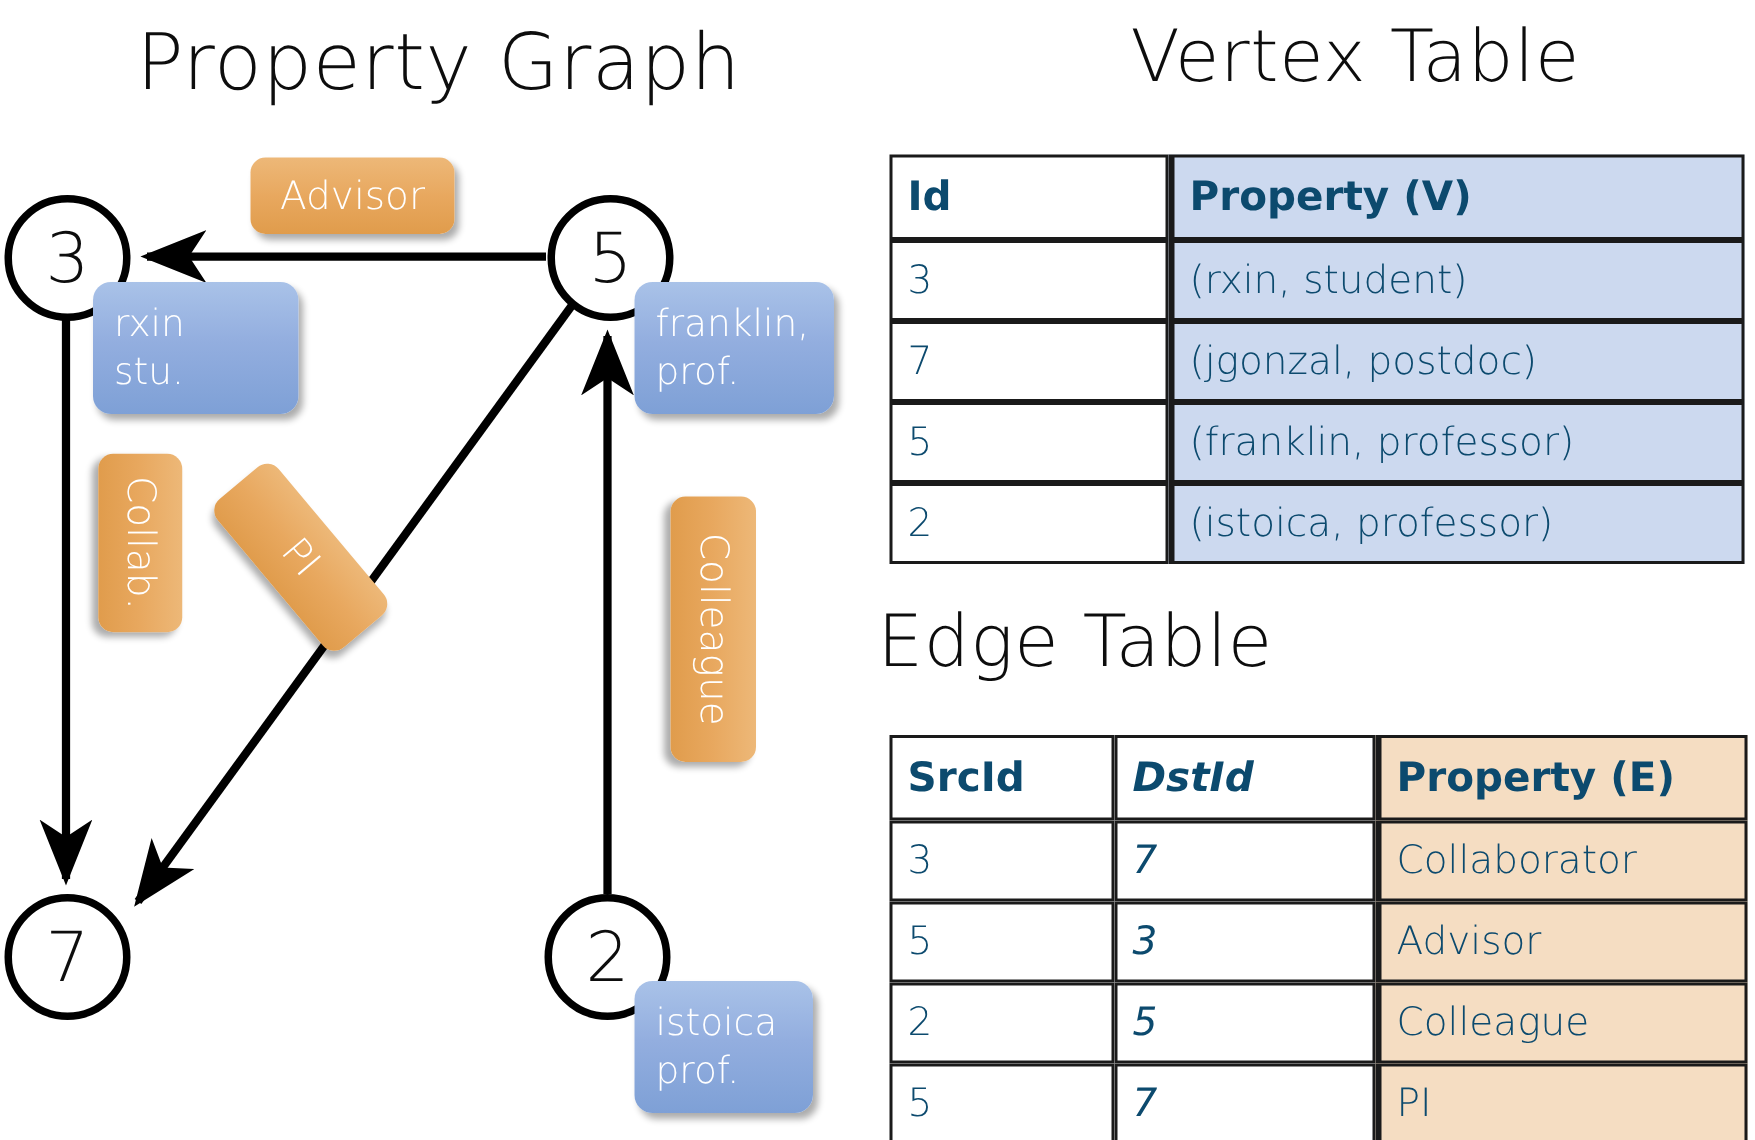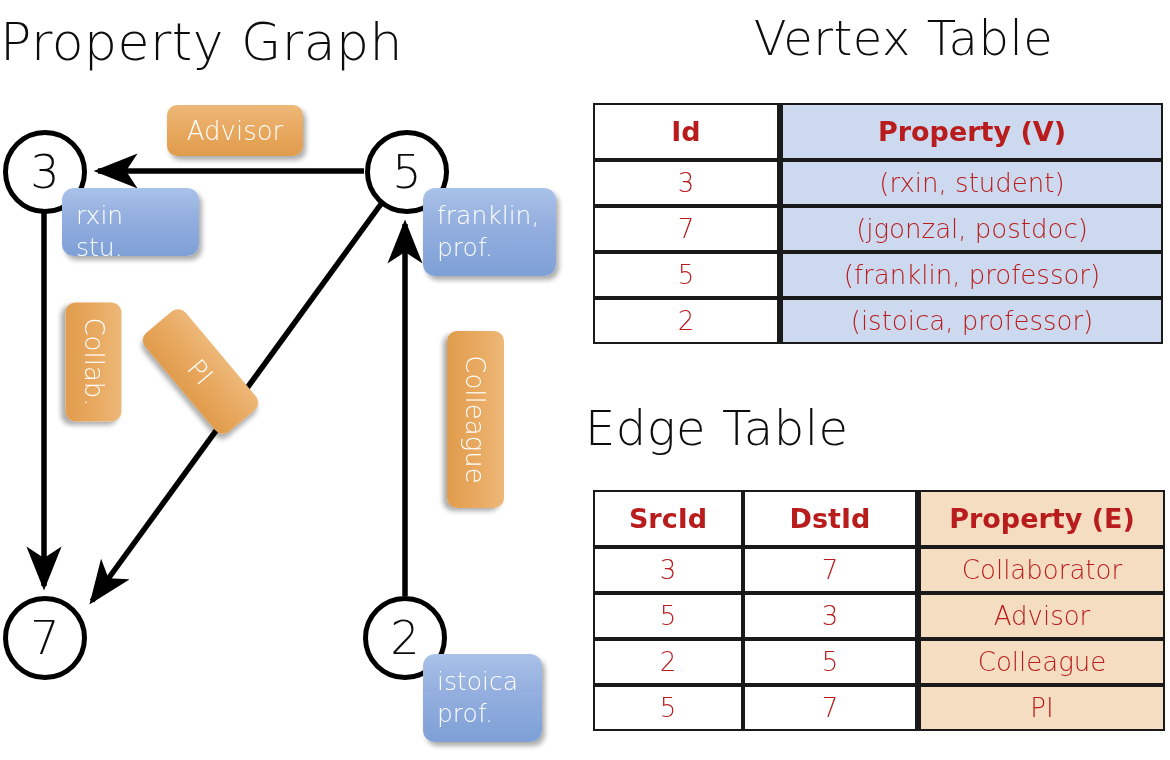--- a/index.html
+++ b/index.html
@@ -26,21 +26,21 @@
     font-family: "DejaVu Sans", sans-serif;
     font-weight: 300;
     color: #0d0d0d;
     letter-spacing: 0.5px;
     white-space: nowrap;
     line-height: 1;
   }
   #title-property-graph {
     left: 0; top: 16px;
     width: 585px;
-    text-align: left;
+    text-align: center;
     font-size: 52px;
   }
   #title-vertex-table {
     left: 611px; top: 14px;
     width: 585px;
     text-align: center;
     font-size: 48px;
   }
   #title-edge-table {
     left: 585px; top: 404px;
@@ -92,21 +92,21 @@
     box-shadow: 3px 4px 5px rgba(0,0,0,0.33);
     color: #ffffff;
     font-family: "DejaVu Sans", sans-serif;
     font-weight: 300;
     font-size: 25px;
     line-height: 1.28;
     padding: 12px 14px;
     box-sizing: border-box;
     white-space: pre-line;
   }
-  #box-rxin     { left: 62px;  top: 188px; width: 137px; height: 68px; }
+  #box-rxin     { left: 62px;  top: 188px; width: 137px; height: 88px; }
   #box-franklin { left: 423px; top: 188px; width: 133px; height: 88px; }
   #box-jgonzal  { left: 62px;  top: 654px; width: 137px; height: 88px; }
   #box-istoica  { left: 423px; top: 654px; width: 119px; height: 88px; }
 
   
   .edge-label {
     position: absolute;
     border-radius: 10px;
     background: linear-gradient(to bottom, #edb878 0%, #e8a85f 50%, #e09c4c 100%);
     box-shadow: 3px 4px 5px rgba(0,0,0,0.33);
@@ -141,44 +141,44 @@
     position: absolute;
     border-collapse: separate;
     border-spacing: 0;
     table-layout: fixed;
   }
   .data-table td, .data-table th {
     border: 2px solid #1a1a1a;
     font-family: "DejaVu Sans", sans-serif;
     font-weight: 300;
     font-size: 26px;
-    color: #b91c1c;
-    text-align: center;
-    padding: 0;
+    color: #0c4a6e;
+    text-align: left;
+    padding: 10px;
     height: 46px;
     box-sizing: border-box;
   }
   .data-table th {
     font-weight: bold;
     font-size: 27px;
     height: 57px;
   }
   .key-col { background: #ffffff; }
   .vprop-col { background: #ccd9ef; }
   .eprop-col { background: #f5ddc2; }
 
   
   #vertex-table { left: 593px; top: 103px; }
   #vertex-table .c-id    { width: 186px; }
   #vertex-table .c-prop  { width: 384px; border-left-width: 4px; }
 
   
   #edge-table { left: 593px; top: 490px; }
   #edge-table .c-src  { width: 150px; }
-  #edge-table .c-dst  { width: 174px; }
+  #edge-table .c-dst  { width: 174px; font-style: italic; }
   #edge-table .c-prop { width: 248px; border-left-width: 4px; }
 
   .data-table tr td:first-child,
   .data-table tr th:first-child { border-right-width: 2px; }
 </style>
 </head>
 <body>
 
 <div id="root">
 

